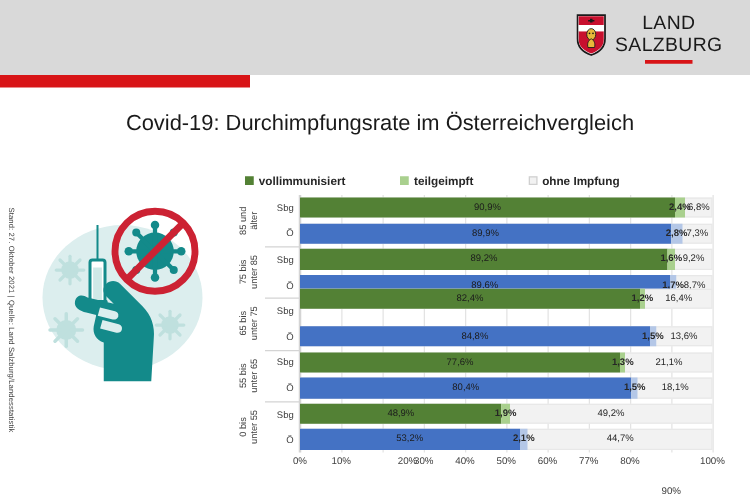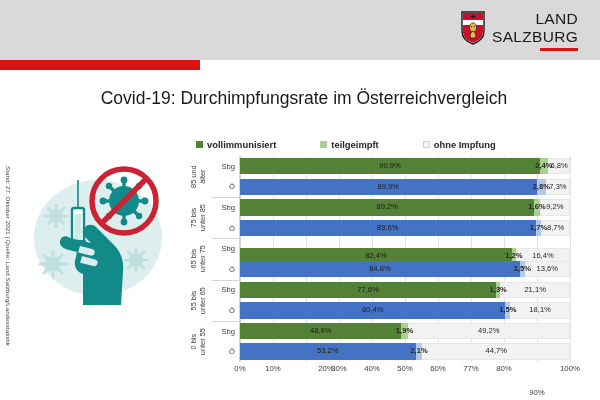--- a/index.html
+++ b/index.html
@@ -39,21 +39,21 @@
     gap: 7px;
   }
   .crest {
     width: 24px;
     height: 34px;
     flex: 0 0 auto;
   }
   .logo-text-wrap {
     display: flex;
     flex-direction: column;
-    align-items: flex-end;
+    align-items: center;
   }
   .logo-line {
     font-family: "Liberation Sans", sans-serif;
     font-weight: 400;
     font-size: 15.5px;
     line-height: 15.5px;
     letter-spacing: 0.3px;
     color: #1a1a1a;
   }
   .logo-line.l2 { margin-top: 2px; }
@@ -469,21 +469,21 @@
         <div class="val" style="left: 296.82px; width: 36px;">9,2%</div>
       </div>
       <div class="bar-row" style="top: 61.8px;">
         <div class="track"></div>
         <div class="seg full-oe" style="left: 0px; width: 295.68px;"></div>
         <div class="seg part-oe" style="left: 295.68px; width: 5.61px;"></div>
         <div class="val on-bar" style="left: 0px; width: 295.68px;">89,6%</div>
         <div class="val" style="left: 282.485px; width: 32px; font-weight: bold;">1,7%</div>
         <div class="val" style="left: 297.645px; width: 36px;">8,7%</div>
       </div>
-      <div class="bar-row" style="top: 90px;">
+      <div class="bar-row" style="top: 73px;">
         <div class="track"></div>
         <div class="seg full-sbg" style="left: 0px; width: 271.92px;"></div>
         <div class="seg part-sbg" style="left: 271.92px; width: 3.96px;"></div>
         <div class="val on-bar" style="left: 0px; width: 271.92px;">82,4%</div>
         <div class="val" style="left: 257.9px; width: 32px; font-weight: bold;">1,2%</div>
         <div class="val" style="left: 284.94px; width: 36px;">16,4%</div>
       </div>
       <div class="bar-row" style="top: 103px;">
         <div class="track"></div>
         <div class="seg full-oe" style="left: 0px; width: 279.84px;"></div>

